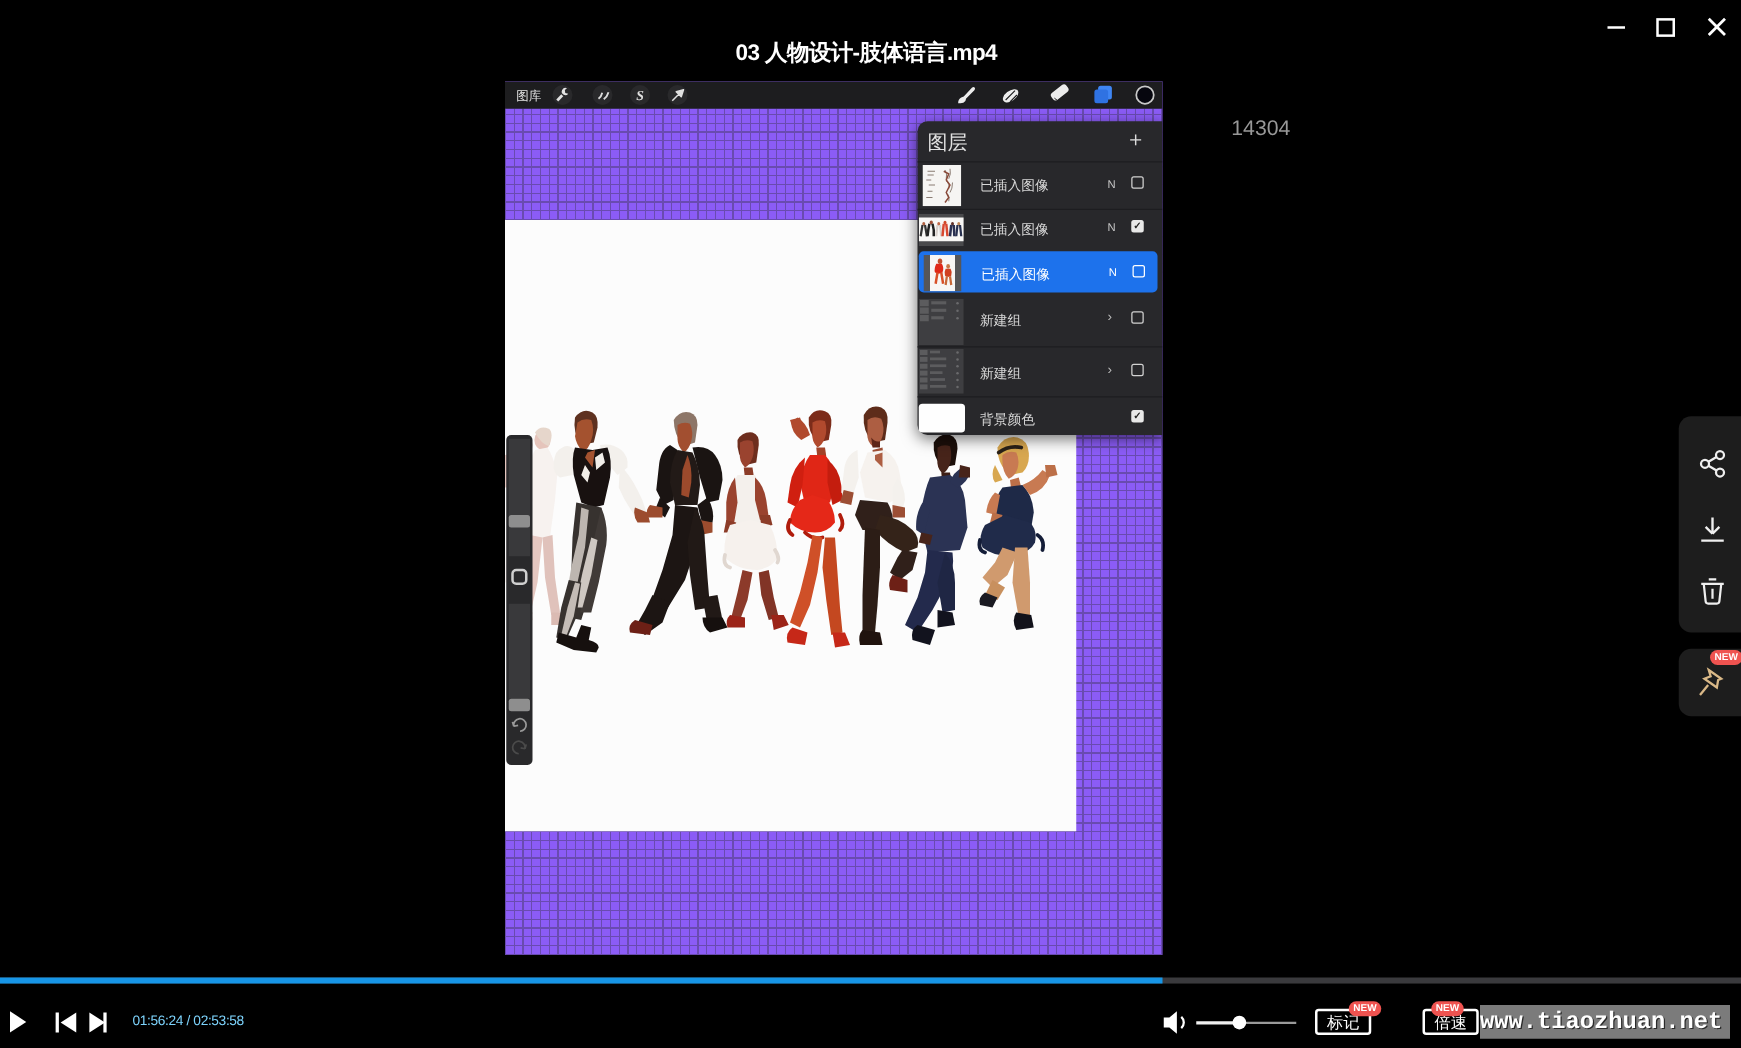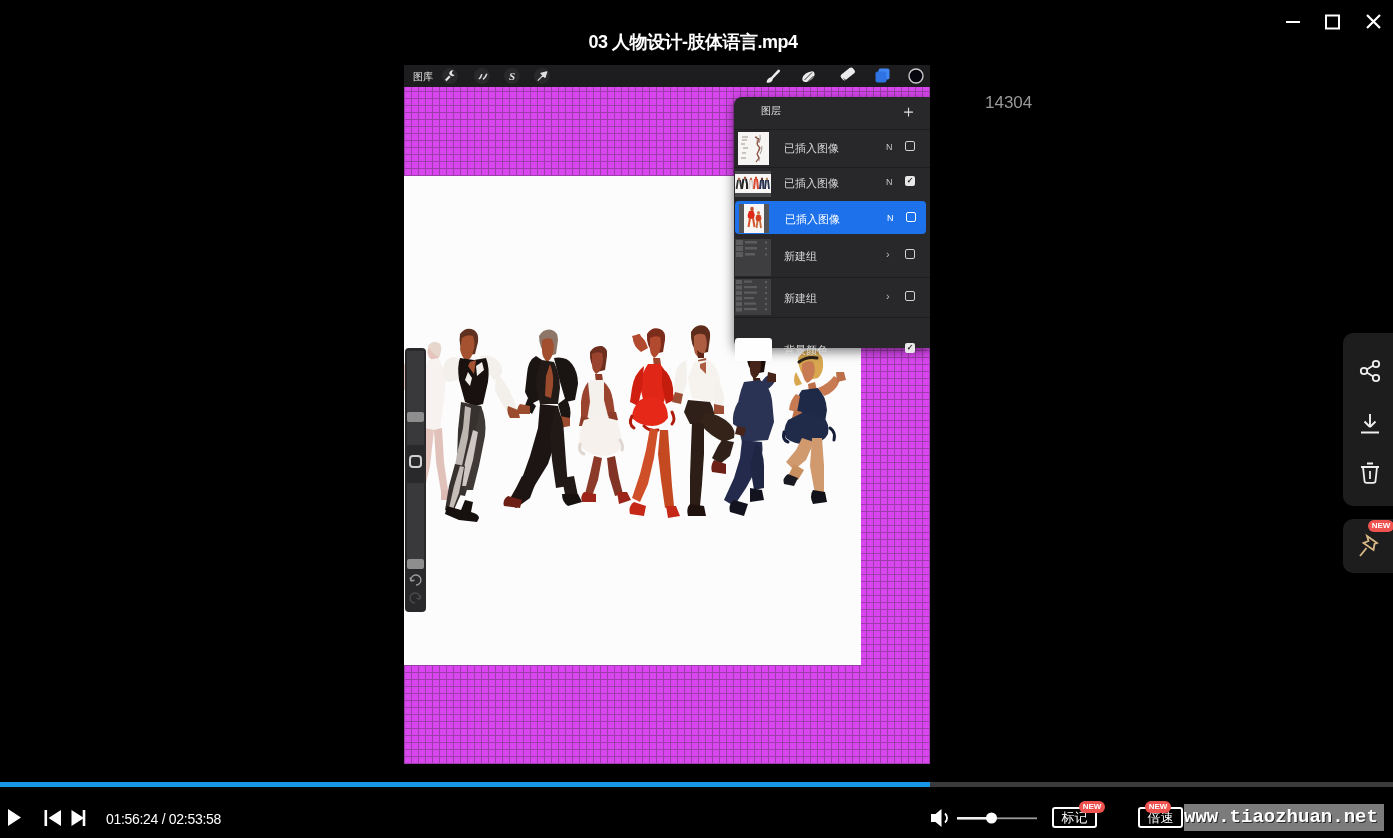--- a/index.html
+++ b/index.html
@@ -3,52 +3,52 @@
 <meta charset="utf-8">
 <style>
   html,body{margin:0;padding:0;background:#000;width:1393px;height:838px;overflow:hidden;}
   *{box-sizing:border-box;}
   body{font-family:"Liberation Sans",sans-serif;position:relative;}
   .abs{position:absolute;}
 
   #title{left:0;width:1386px;top:30px;text-align:center;color:#fff;font-size:18px;font-weight:bold;letter-spacing:-0.5px;}
 
   
-  #video{left:404px;top:65px;width:526px;height:699px;background:#d946ef;overflow:hidden;}
+  #video{left:404px;top:65px;width:526px;height:699px;background:#8b5cf6;overflow:hidden;}
   #grid{left:0;top:22px;width:526px;height:677px;opacity:.35;
     background-image:
       repeating-linear-gradient(0deg,#2d2d30 0px,#2d2d30 1px,transparent 1px,transparent 7px),
       repeating-linear-gradient(90deg,#2d2d30 0px,#2d2d30 1px,transparent 1px,transparent 7px);
   }
   #toolbar{left:0;top:0;width:526px;height:22px;background:#1d1d1f;color:#d5d5d5;}
   #canvas{left:0;top:111px;width:457px;height:489px;background:#fcfcfc;}
 
   
   #sidebar{left:1px;top:283px;width:21px;height:264px;background:#29292b;border-radius:4px;}
   #sidebar .track{position:absolute;left:2px;width:17px;background:#39393b;}
   #sidebar .handle{position:absolute;left:2px;width:17px;height:10px;background:#8e8e8e;border-radius:2px;}
   #sidebar .sq{position:absolute;left:4px;width:13px;height:13px;border:2px solid #cfcfcf;border-radius:4px;}
 
   
   #layers{left:330px;top:32px;width:196px;height:251px;background:#28282b;border-radius:8px 0 0 8px;color:#d6d6d6;box-shadow:0 3px 12px rgba(0,0,0,.55);}
-  #layers .hdr{position:absolute;left:27px;top:7px;font-size:10px;color:#e2e2e2;}
+  #layers .hdr{position:absolute;left:8px;top:7px;font-size:16px;color:#e2e2e2;}
   #layers .plus{position:absolute;left:166px;top:3px;font-size:17px;color:#dcdcdc;font-weight:400;}
   .lrow{position:absolute;left:0;width:196px;}
   .sep{position:absolute;left:0;width:196px;height:1px;background:#1d1d20;}
   .lbl{position:absolute;left:50px;font-size:11px;color:#d8d8d8;}
   .nN{position:absolute;left:152px;font-size:9px;color:#c6c6c6;}
   .cb{position:absolute;left:171px;width:10px;height:10px;border:1.5px solid #d2d2d2;border-radius:2px;}
   .cbc{position:absolute;left:171px;width:10px;height:10px;background:#e8e8e8;border-radius:2px;color:#222;font-size:8px;line-height:10px;text-align:center;font-weight:bold;}
   .chev{position:absolute;left:152px;font-size:11px;color:#bbb;}
 
   
   #progress{left:0;top:782px;width:1393px;height:5px;background:#3a3a3d;}
   #progress .played{position:absolute;left:0;top:0;width:930px;height:5px;background:#1795e6;}
   #controls{left:0;top:787px;width:1393px;height:51px;background:#000;}
-  #time{position:absolute;left:106px;top:811px;font-size:14px;letter-spacing:-0.3px;color:#ffffff;}
+  #time{position:absolute;left:106px;top:811px;font-size:11px;letter-spacing:-0.3px;color:#7dd3fc;}
   .vbtn{position:absolute;border:2px solid #fff;border-radius:3px;color:#fff;font-size:13px;text-align:center;width:45px;height:21px;line-height:17px;}
   .newb{position:absolute;width:26px;height:12px;background:#ef5350;border-radius:6px;color:#fff;font-size:8px;font-weight:bold;text-align:center;line-height:12px;}
   #sitemark{position:absolute;left:1184px;top:804px;width:200px;height:27px;background:#7b7b7b;color:#fff;
     font-family:"Liberation Mono",monospace;font-size:19px;font-weight:bold;text-align:left;line-height:27px;
     text-shadow:1px 1px 0 #2a2a2a;}
 </style>
 </head>
 <body>
 <div id="title" class="abs">03 人物设计-肢体语言.mp4</div>
 
@@ -360,21 +360,21 @@
             <circle cx="31" cy="25" r="1"></circle>
             <circle cx="31" cy="30.5" r="1"></circle>
           </g>
       </svg>
       <div class="lbl" style="top:14px">新建组</div>
       <div class="chev" style="top:13px">›</div>
       <div class="cb" style="top:14px"></div>
     </div>
     <div class="sep" style="top:220px"></div>
 
-    <div class="lrow" style="top:237px;height:31px">
+    <div class="lrow" style="top:222px;height:31px">
       <div style="position:absolute;left:1px;top:4px;width:37px;height:23px;background:#fefefe;border-radius:3px;"></div>
       <div class="lbl" style="top:9px">背景颜色</div>
       <div class="cbc" style="top:9px">✓</div>
     </div>
   </div>
 </div>
 
 <div class="abs" style="left:1343px;top:333px;width:60px;height:173px;background:#1d1d1d;border-radius:10px;">
   <svg style="position:absolute;left:13px;top:24px" width="28" height="130" viewBox="0 0 28 130">
     <g stroke="#efefef" stroke-width="1.8" fill="none">

